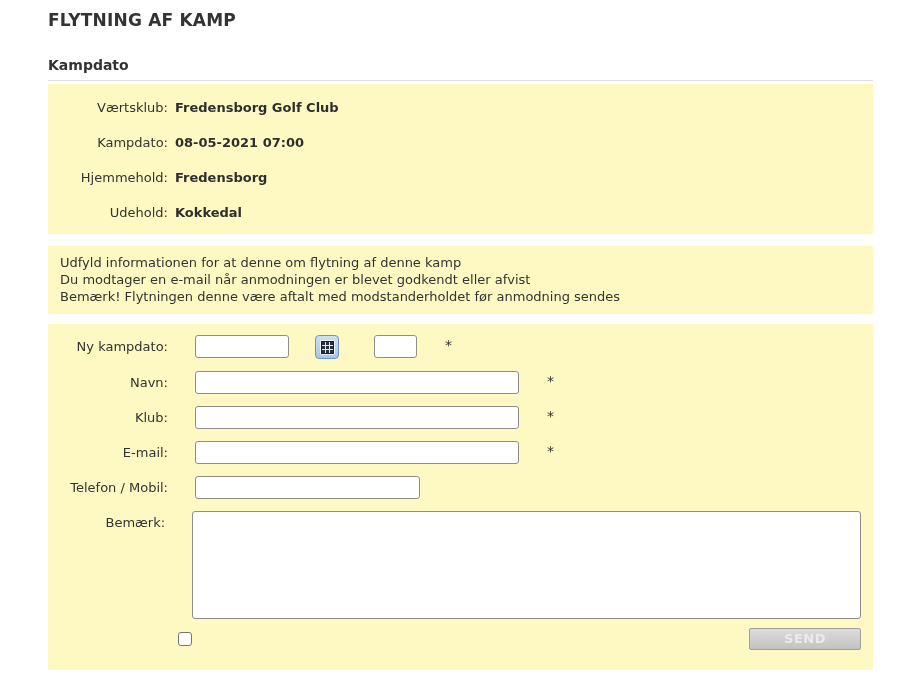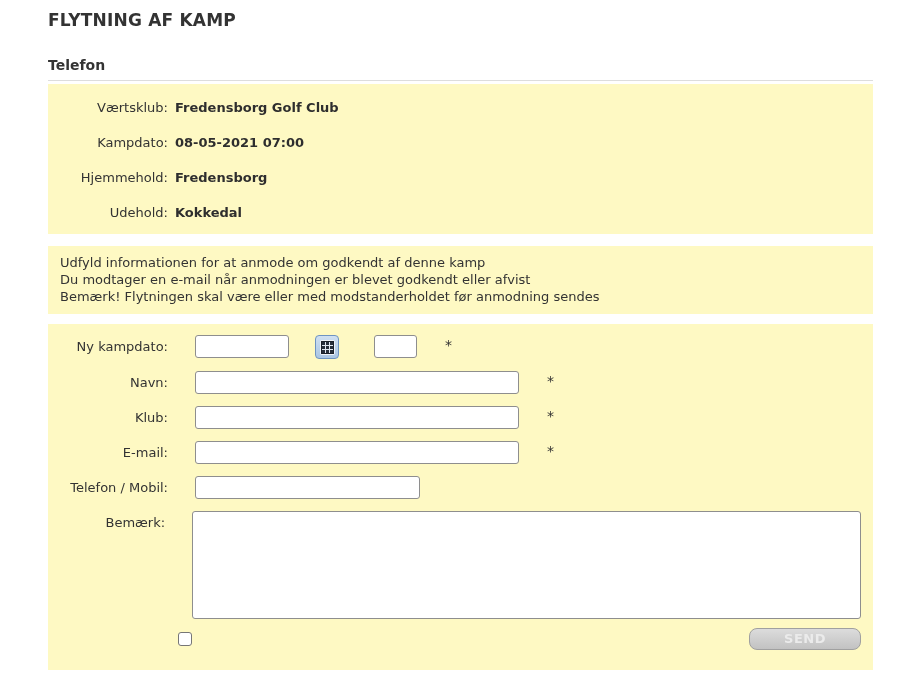--- a/index.html
+++ b/index.html
@@ -92,40 +92,40 @@
     border: 1px solid #767676;
     border-radius: 3px;
     background: #ffffff;
     margin: 0 6px 0 0;
     cursor: pointer;
   }
   .agree-label { color: #333333; }
   .send-btn {
     width: 112px; height: 22px;
     border: 1px solid #a0a0a0;
-    border-radius: 8px;
+    border-radius: 2px;
     background: linear-gradient(#dcdcdc, #c2c2c2);
     color: #ebebeb;
     font-family: "DejaVu Sans", "Liberation Sans", sans-serif;
     font-size: 13px;
     font-weight: bold;
     letter-spacing: 0.5px;
     text-align: center;
     line-height: 20px;
     cursor: default;
   }
 </style>
 </head>
 <body>
 
 <div class="page">
 
   <h1 class="page-title">FLYTNING AF KAMP</h1>
 
-  <div class="section-header">Telefon</div>
+  <div class="section-header">Kampdato</div>
 
   <div class="box info-box">
     <div class="info-row">
       <span class="info-label">Værtsklub:</span>
       <span class="info-value">Fredensborg Golf Club</span>
     </div>
     <div class="info-row">
       <span class="info-label">Kampdato:</span>
       <span class="info-value">08-05-2021 07:00</span>
     </div>
@@ -133,23 +133,23 @@
       <span class="info-label">Hjemmehold:</span>
       <span class="info-value">Fredensborg</span>
     </div>
     <div class="info-row">
       <span class="info-label">Udehold:</span>
       <span class="info-value">Kokkedal</span>
     </div>
   </div>
 
   <div class="box notice-box">
-    <div>Udfyld informationen for at anmode om godkendt af denne kamp</div>
+    <div>Udfyld informationen for at denne om flytning af denne kamp</div>
     <div>Du modtager en e-mail når anmodningen er blevet godkendt eller afvist</div>
-    <div>Bemærk! Flytningen skal være eller med modstanderholdet før anmodning sendes</div>
+    <div>Bemærk! Flytningen denne være aftalt med modstanderholdet før anmodning sendes</div>
   </div>
 
   <div class="box form-box">
 
     <div class="form-row">
       <span class="form-label">Ny kampdato:</span>
       <input type="text" class="input-date" value="" style="">
       <button class="cal-btn">
         <span style="display:inline-flex;">
           <svg width="15" height="15" viewBox="0 0 15 15">

